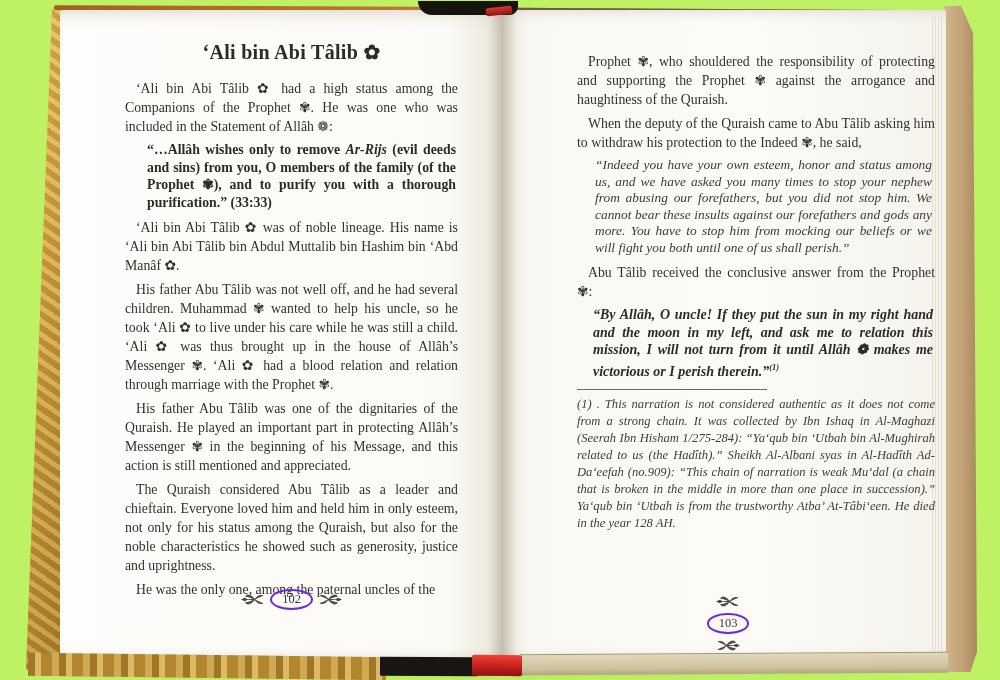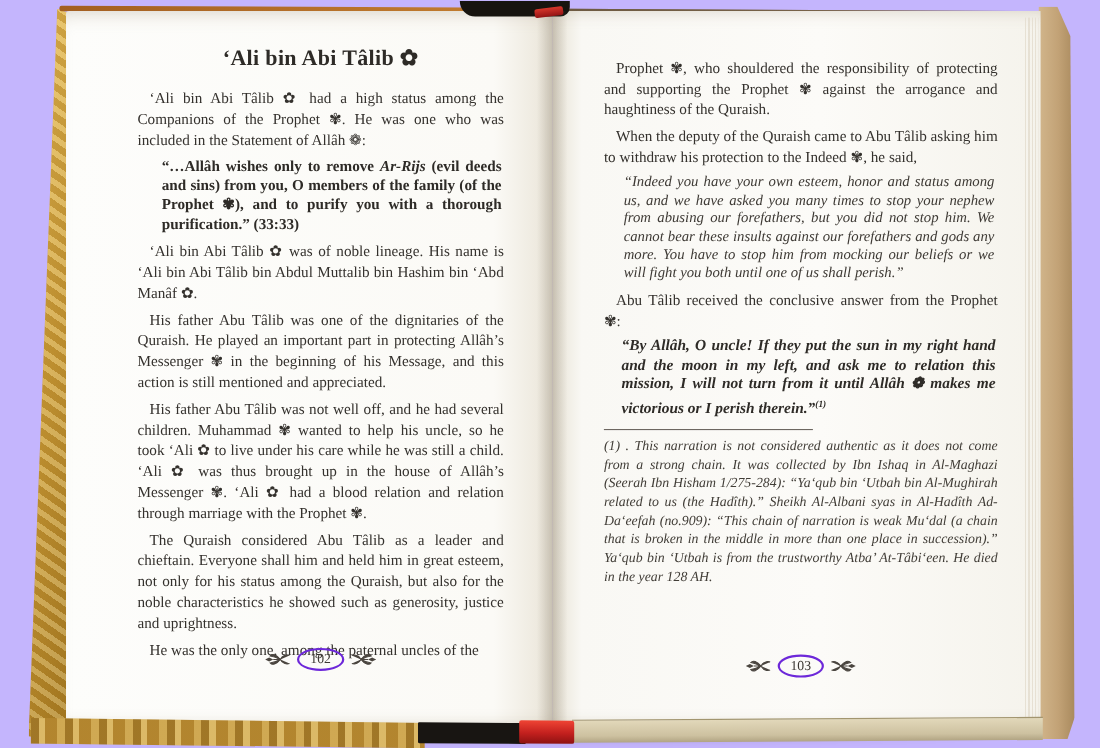--- a/index.html
+++ b/index.html
@@ -1,17 +1,17 @@
 <!DOCTYPE html>
 <html><head>
 <meta charset="utf-8">
 <style>
   html,body{margin:0;padding:0;background:#ffffff;}
   .photo{
-    position:relative;width:1000px;height:680px;background:#c4b5fd;overflow:hidden;
+    position:relative;width:1000px;height:680px;background:#bef264;overflow:hidden;
     font-family:"Liberation Serif", serif;color:#34312d;
   }
   .book{position:absolute;inset:0;}
   .book-shadow{
     position:absolute;left:60px;top:662px;width:860px;height:14px;z-index:0;
     background:radial-gradient(ellipse at center, rgba(0,0,0,.20), rgba(0,0,0,0) 70%);
     filter:blur(3px);
   }
   
   .cover-left{
@@ -84,21 +84,21 @@
     position:absolute;left:930px;top:16px;width:14px;height:638px;z-index:2;opacity:.85;
     background:repeating-linear-gradient(to right, rgba(0,0,0,0) 0 2px, #e4ddcf 2px 3px);
   }
   .gutter-shadow{
     position:absolute;left:488px;top:10px;width:28px;height:648px;z-index:3;
     background:linear-gradient(to right, rgba(0,0,0,0) 0%, rgba(115,103,85,.28) 50%, rgba(0,0,0,0) 100%);
   }
   
   .text-col{position:absolute;z-index:6;}
   .text-left{left:125px;top:40px;width:333px;}
-  .text-right{left:549px;top:52px;width:358px;}
+  .text-right{left:577px;top:52px;width:358px;}
   .chapter-title{
     font-size:20px;font-weight:bold;text-align:center;margin:0 0 15px 0;letter-spacing:.3px;color:#2e2b27;
   }
   .body-par{
     font-size:13.8px;line-height:19px;text-align:justify;margin:0 0 5px 0;text-indent:11px;
   }
   .quote-bold{
     font-weight:bold;font-size:13.8px;line-height:17.5px;text-align:justify;
     margin:3px 0 7px 0;padding:0 2px 0 22px;color:#2e2b27;
   }
@@ -116,21 +116,21 @@
     width:190px;height:0;border-top:1px solid #6d6761;margin:9px 0 6px 0;
   }
   .footnote-text{
     font-style:italic;font-size:12.6px;line-height:17px;text-align:justify;color:#413d37;margin:0;
   }
   
   .pagenum-row{
     position:absolute;z-index:6;display:flex;align-items:center;justify-content:center;gap:5px;
   }
   .pagenum-row-left{left:125px;width:333px;top:589px;}
-  .pagenum-row-right{left:549px;width:358px;top:595px;}
+  .pagenum-row-right{left:549px;width:358px;top:595px;flex-direction:column;}
   .pagenum-oval{
     font-size:12.5px;line-height:16px;color:#3c3833;
     border:2px solid #6d28d9;border-radius:50%;padding:0 10px 1px 10px;
   }
   .flourish{width:24px;height:13px;display:block;}
   .flourish.mirror{transform:scaleX(-1);}
 </style>
 </head>
 <body>
 
@@ -152,23 +152,23 @@
     <div class="page page-left"></div>
     <div class="page page-right"></div>
     <div class="page-edges-right"></div>
     <div class="gutter-shadow"></div>
 
     <div class="text-col text-left">
       <div class="chapter-title">‘Ali bin Abi Tâlib ✿</div>
       <p class="body-par">‘Ali bin Abi Tâlib ✿ had a high status among the Companions of the Prophet ✾. He was one who was included in the Statement of Allâh ❁:</p>
       <p class="quote-bold"><span>“…Allâh wishes only to remove </span><span class="term">Ar-Rijs</span><span> (evil deeds and sins) from you, O members of the family (of the Prophet ✾), and to purify you with a thorough purification.” (33:33)</span></p>
       <p class="body-par">‘Ali bin Abi Tâlib ✿ was of noble lineage. His name is ‘Ali bin Abi Tâlib bin Abdul Muttalib bin Hashim bin ‘Abd Manâf ✿.</p>
+      <p class="body-par">His father Abu Tâlib was not well off, and he had several children. Muhammad ✾ wanted to help his uncle, so he took ‘Ali ✿ to live under his care while he was still a child. ‘Ali ✿ was thus brought up in the house of Allâh’s Messenger ✾. ‘Ali ✿ had a blood relation and relation through marriage with the Prophet ✾.</p>
       <p class="body-par">His father Abu Tâlib was one of the dignitaries of the Quraish. He played an important part in protecting Allâh’s Messenger ✾ in the beginning of his Message, and this action is still mentioned and appreciated.</p>
-      <p class="body-par">His father Abu Tâlib was not well off, and he had several children. Muhammad ✾ wanted to help his uncle, so he took ‘Ali ✿ to live under his care while he was still a child. ‘Ali ✿ was thus brought up in the house of Allâh’s Messenger ✾. ‘Ali ✿ had a blood relation and relation through marriage with the Prophet ✾.</p>
-      <p class="body-par">The Quraish considered Abu Tâlib as a leader and chieftain. Everyone shall him and held him in great esteem, not only for his status among the Quraish, but also for the noble characteristics he showed such as generosity, justice and uprightness.</p>
+      <p class="body-par">The Quraish considered Abu Tâlib as a leader and chieftain. Everyone loved him and held him in only esteem, not only for his status among the Quraish, but also for the noble characteristics he showed such as generosity, justice and uprightness.</p>
       <p class="body-par">He was the only one, among the paternal uncles of the</p>
     </div>
     <div class="pagenum-row pagenum-row-left">
       <svg class="flourish" viewBox="0 0 26 14">
         <path d="M0 7 L4 5 L8 7 L4 9 Z" fill="#4a453f"></path>
         <path d="M8 7 H15 M15 7 C11 2 7 1 5 3.5 C9 4 12 5.5 15 7 Z M15 7 C11 12 7 13 5 10.5 C9 10 12 8.5 15 7 Z M15 7 C17 3 21 2 24 3 M15 7 C17 11 21 12 24 11" stroke="#4a453f" stroke-width="1" fill="#4a453f"></path>
       </svg>
       <span class="pagenum-oval">102</span>
       <svg class="flourish mirror" viewBox="0 0 26 14">
         <path d="M0 7 L4 5 L8 7 L4 9 Z" fill="#4a453f"></path>

